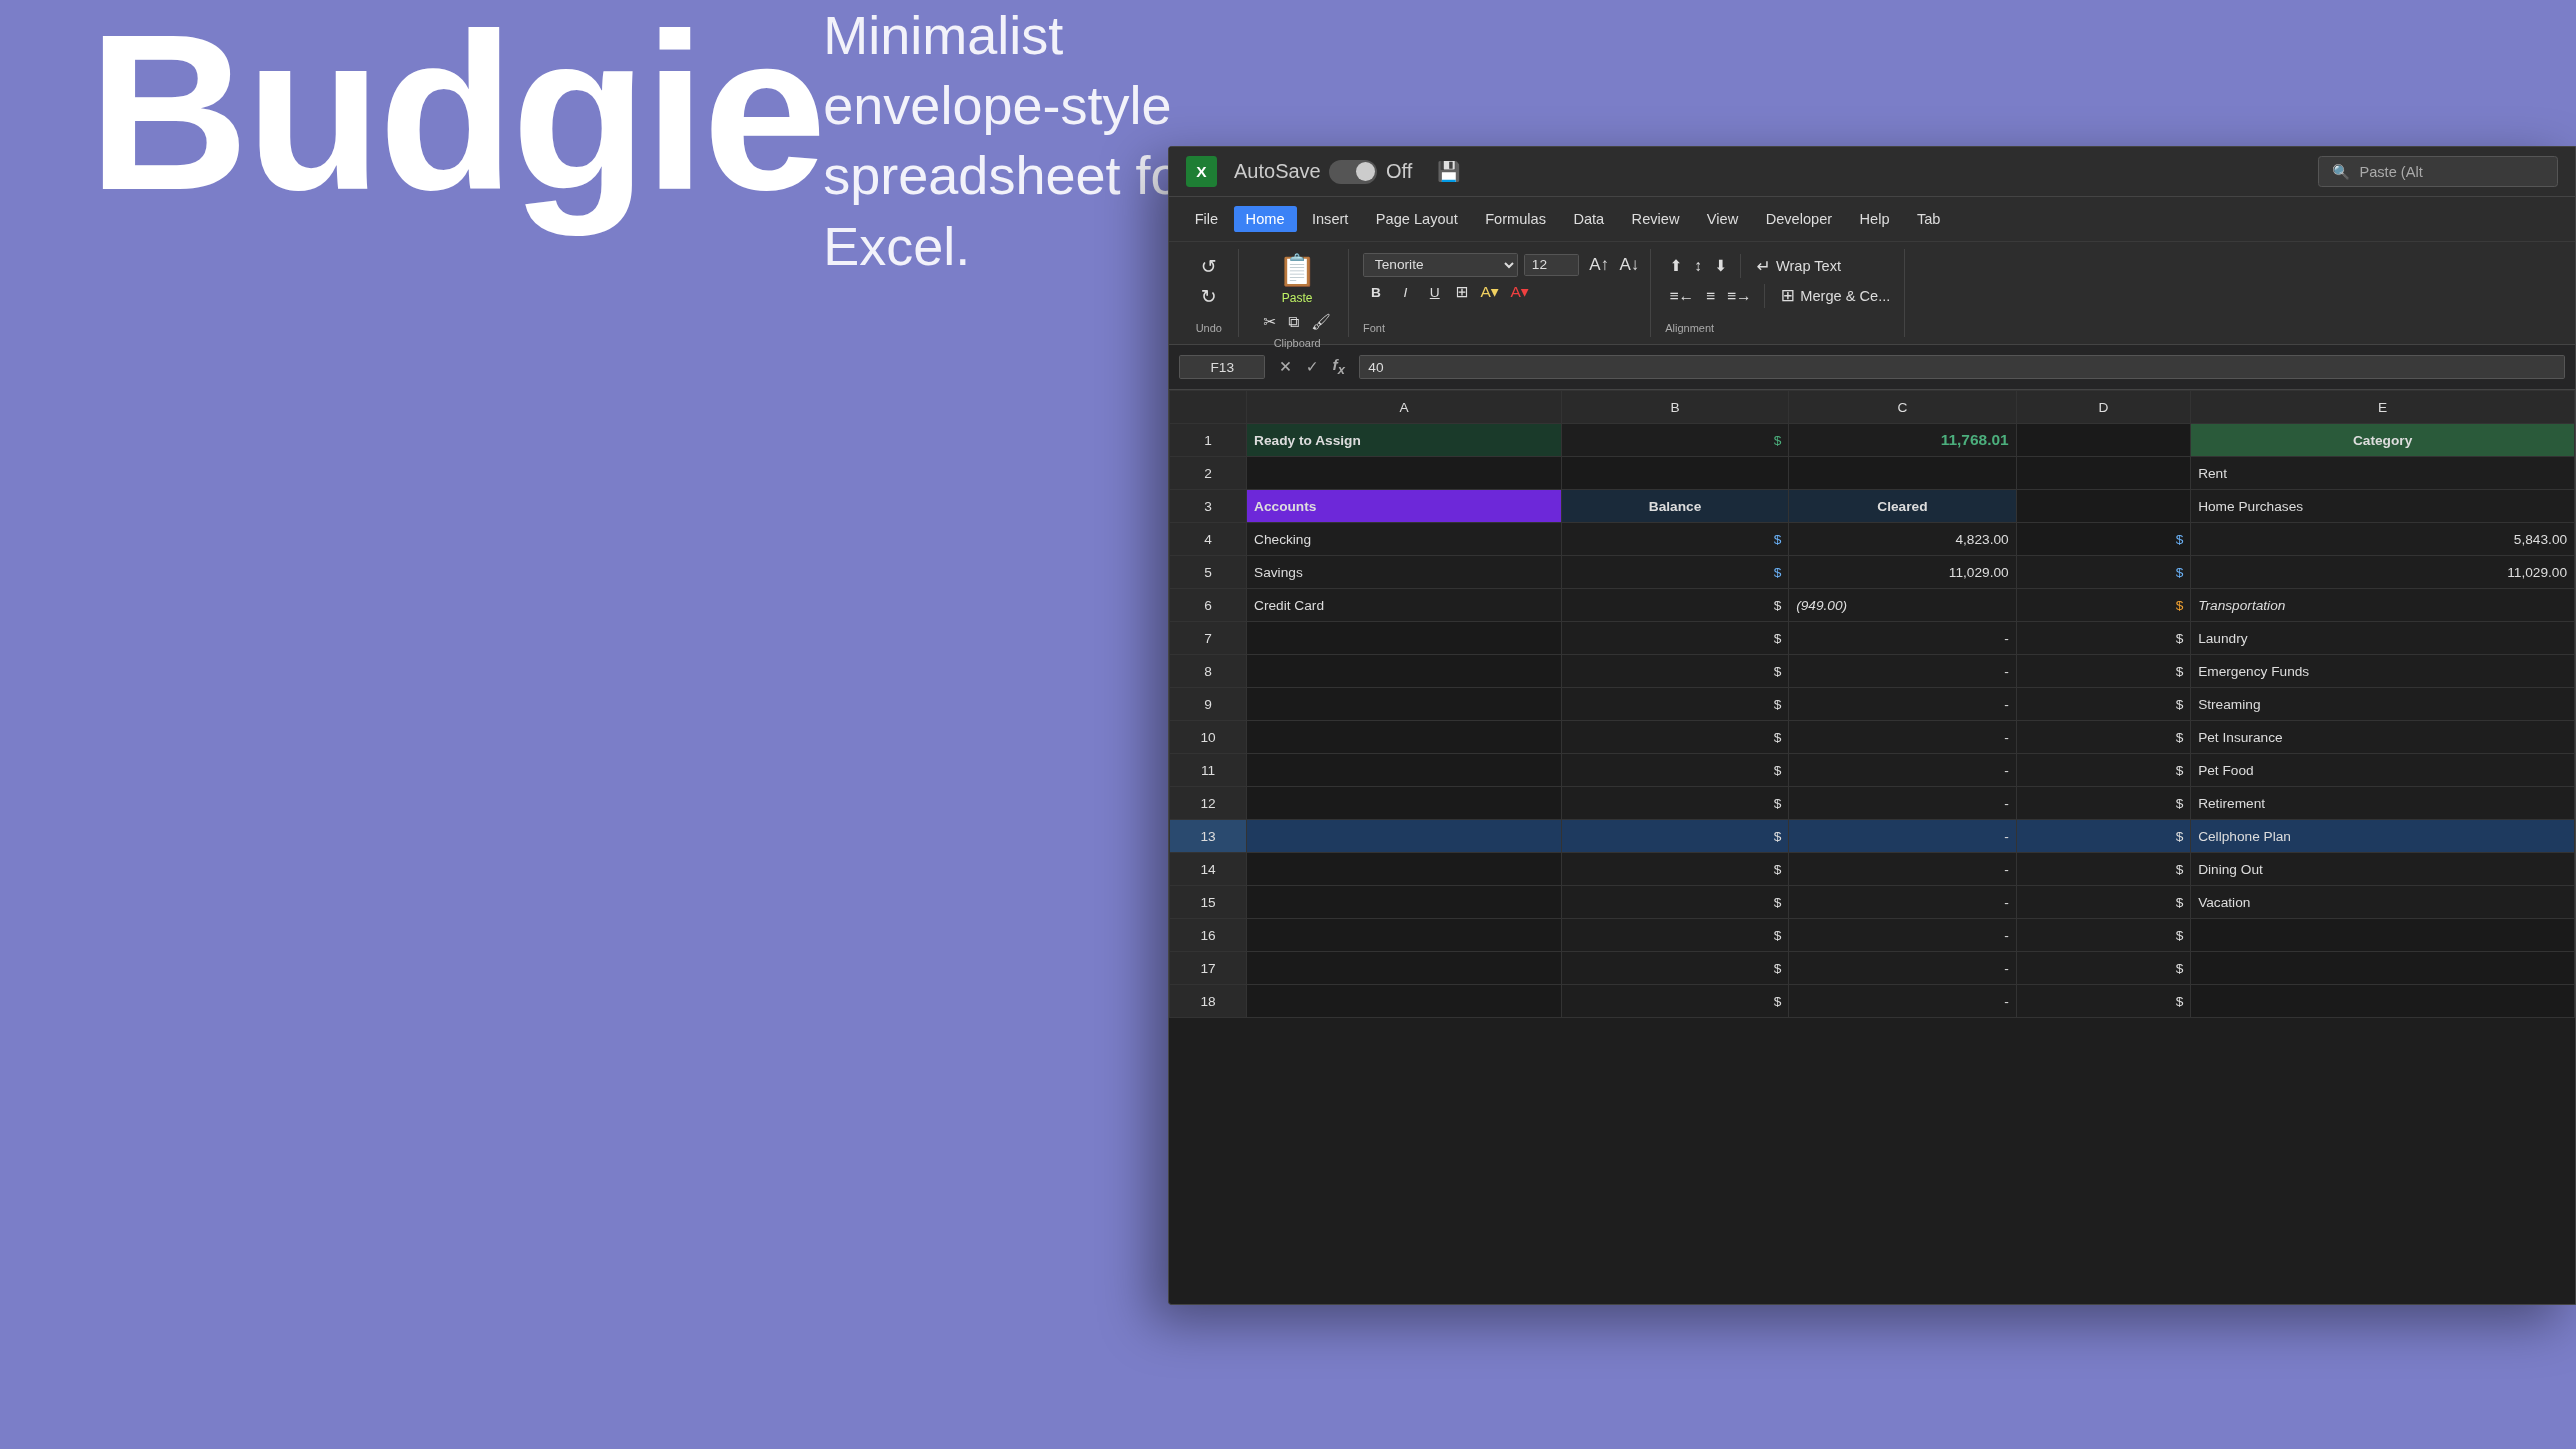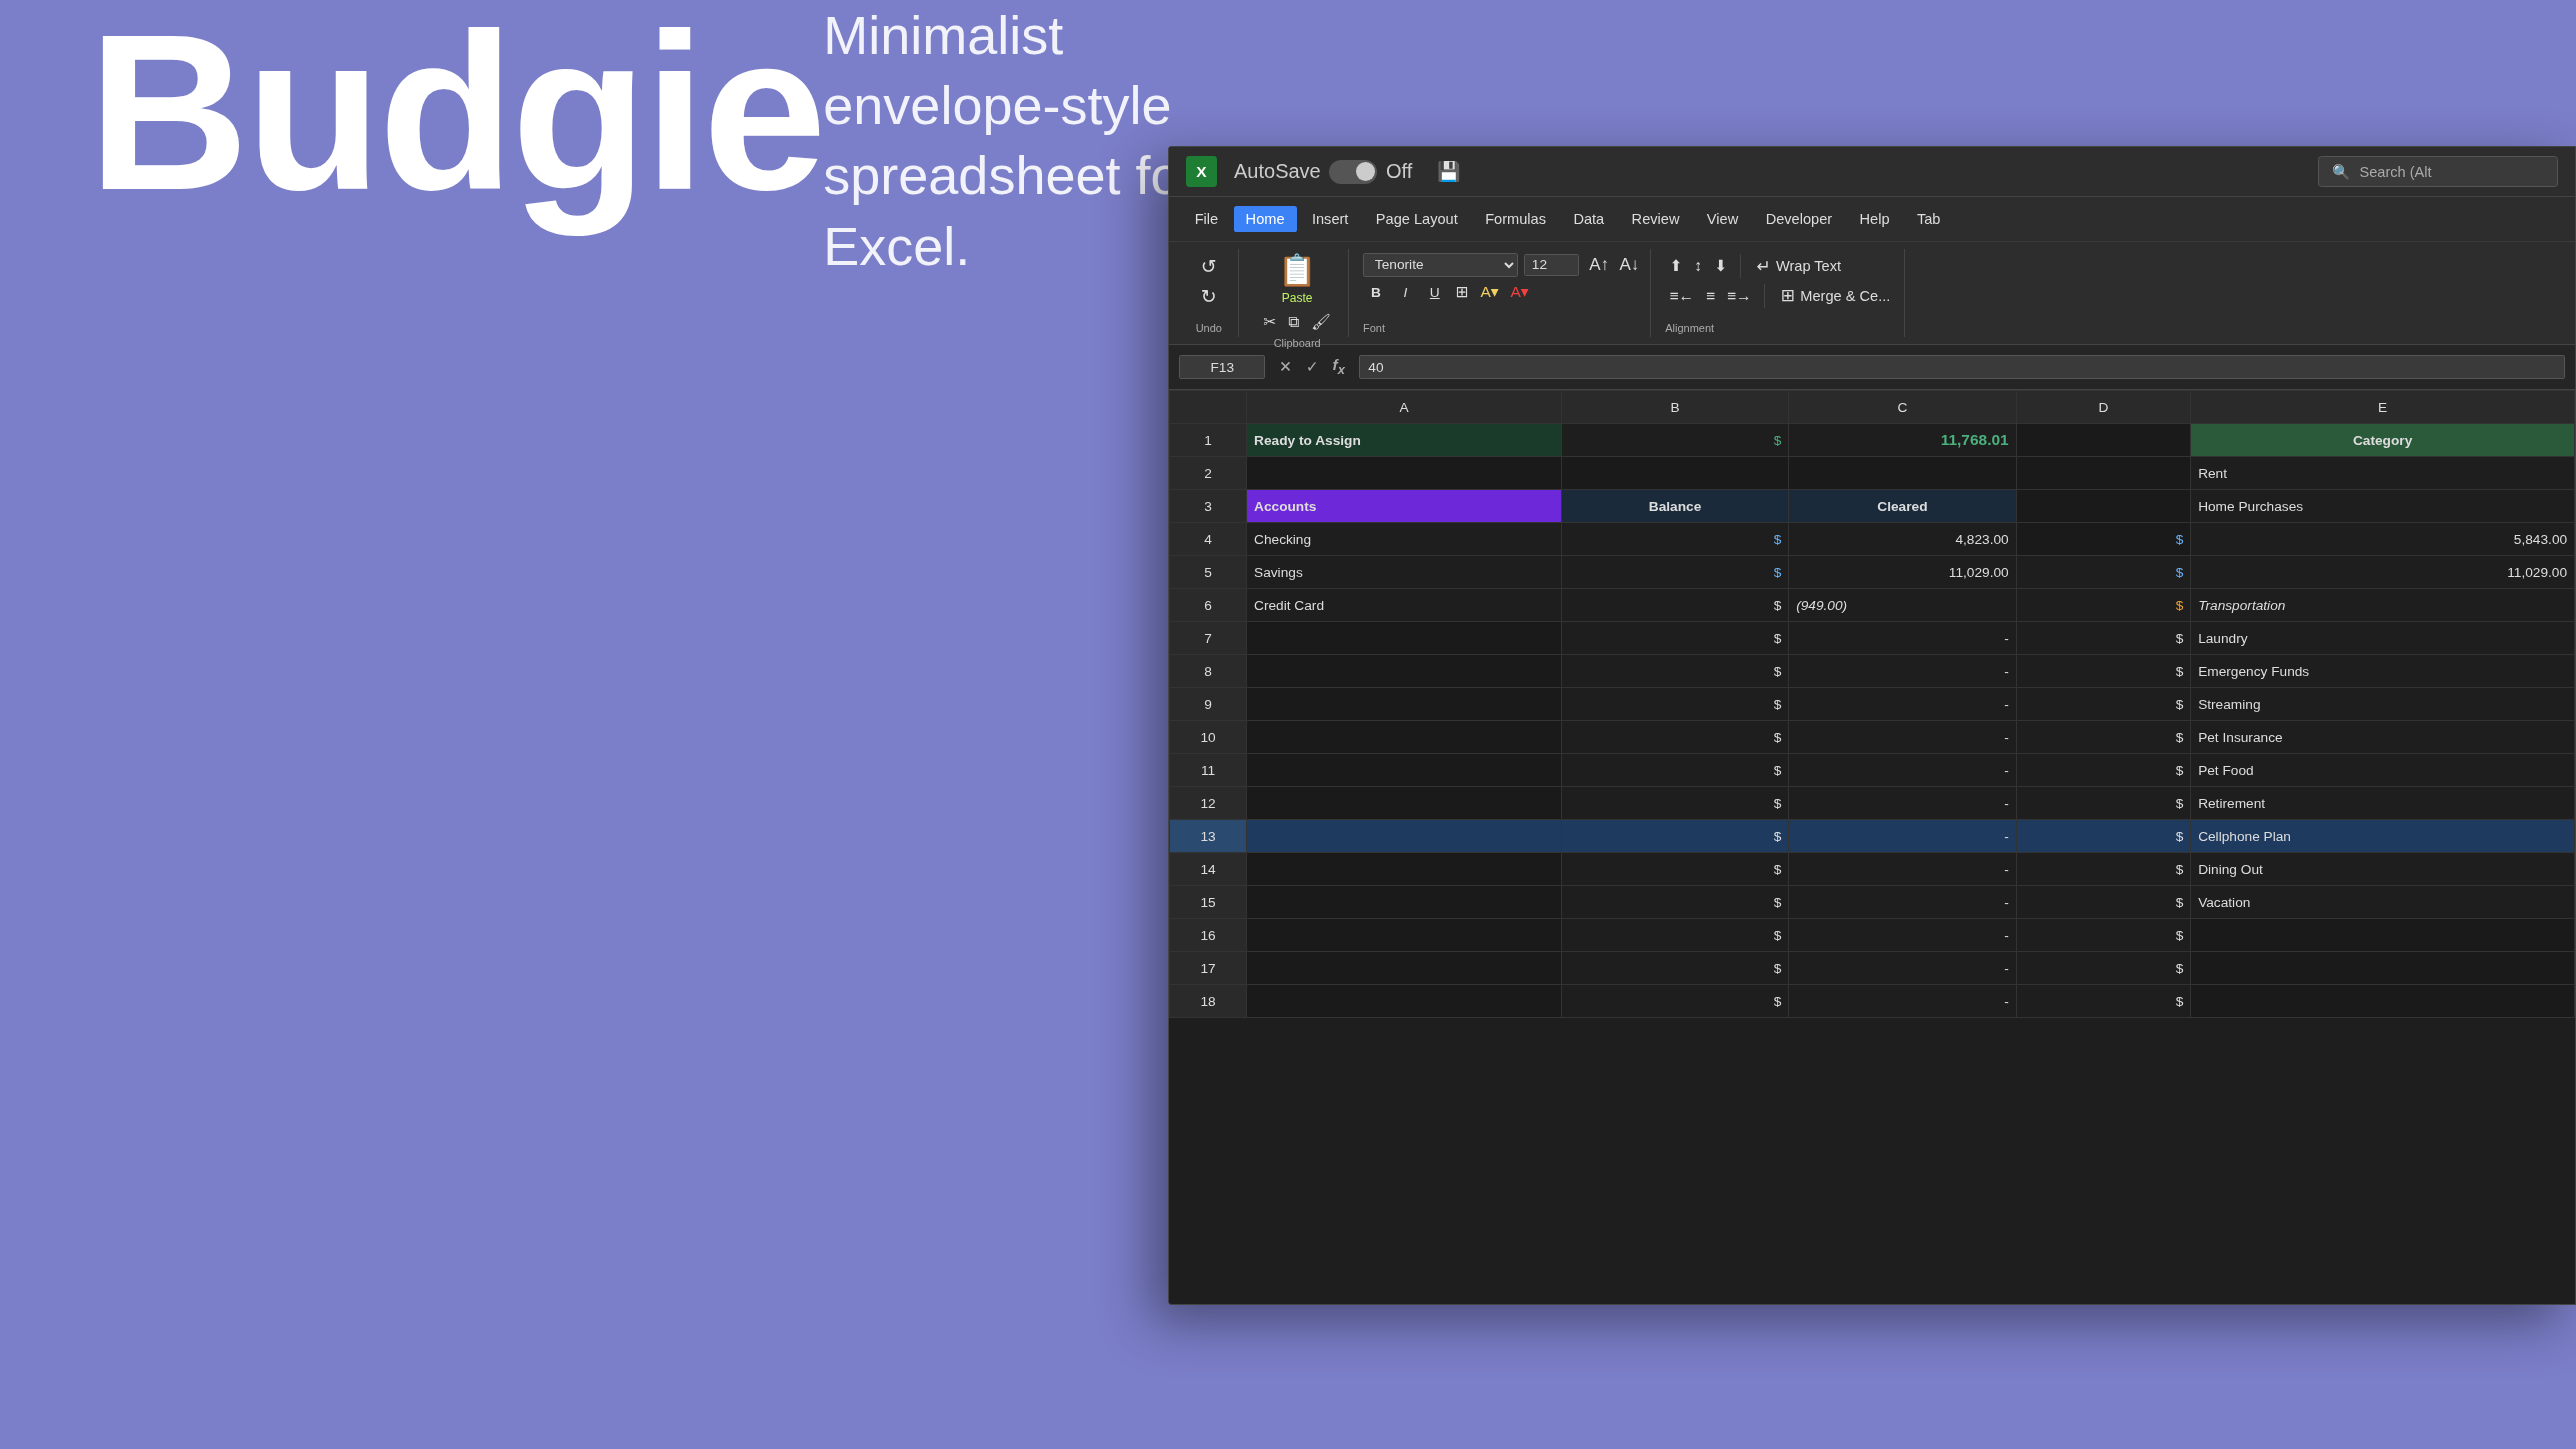--- a/index.html
+++ b/index.html
@@ -471,21 +471,21 @@
     <div class="autosave-area">
       <span>AutoSave</span>
       <div class="toggle">
         <div class="toggle-knob"></div>
       </div>
       <span>Off</span>
     </div>
     <div class="save-icon">💾</div>
     <div class="search-box">
       <span>🔍</span>
-      <span>Search (Alt</span>
+      <span>Paste (Alt</span>
     </div>
   </div>
 
   <div class="menu-bar">
     <div class="menu-item">File</div>
     <div class="menu-item active">Home</div>
     <div class="menu-item">Insert</div>
     <div class="menu-item">Page Layout</div>
     <div class="menu-item">Formulas</div>
     <div class="menu-item">Data</div>

